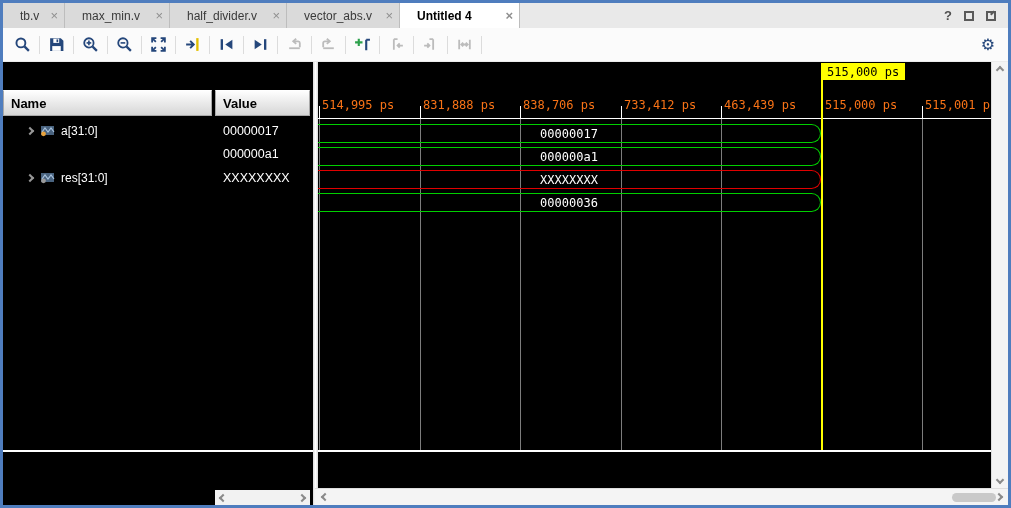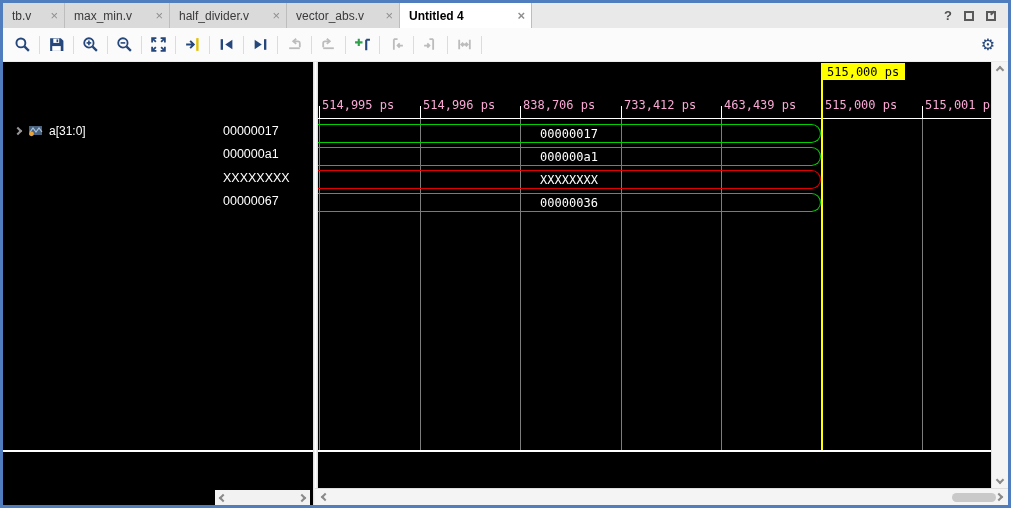--- a/index.html
+++ b/index.html
@@ -2,25 +2,25 @@
 <html><head>
 <meta charset="utf-8">
 <style>
   * { margin:0; padding:0; box-sizing:border-box; }
   body { background:#ffffff; font-family:"Liberation Sans", sans-serif; }
 
   .window { position:relative; width:1011px; height:508px; border:3px solid #4f7dbe; background:#fff; overflow:hidden; }
 
   
   .tabbar { height:25px; background:#e9e9e9; display:flex; align-items:stretch; }
-  .tab { display:flex; align-items:center; background:#dadada; border-right:1px solid #bdbdbd; padding:0 6px 0 9px; font-size:12px; color:#3a3a3a; cursor:default; }
+  .tab { display:flex; align-items:center; background:#dadada; border-right:1px solid #bdbdbd; padding:0 6px 0 17px; font-size:12px; color:#3a3a3a; cursor:default; }
   .tab .tlabel { white-space:nowrap; }
   .tab .tclose { margin-left:auto; color:#8f8f8f; font-size:13px; padding-left:4px; }
   .tab.active { background:#ffffff; font-weight:bold; color:#000; }
-  .t0{width:62px}.t1{width:105px}.t2{width:117px}.t3{width:113px}.t4{width:132px}
+  .t0{width:62px}.t1{width:105px}.t2{width:117px}.t3{width:113px}.t4{width:120px}
   .tabbar-spacer { flex:1; background:#e9e9e9; }
   .win-controls { display:flex; align-items:center; gap:12px; padding-right:12px; color:#4f4f4f; }
   .wc-help { font-size:13px; font-weight:bold; }
   .wc-box { width:10px; height:10px; border:2px solid #5a5a5a; }
   .wc-float { position:relative; width:10px; height:10px; border:2px solid #5a5a5a; }
   .wc-float::after { content:""; position:absolute; right:-1px; top:-1px; width:5px; height:2px; background:#5a5a5a; transform:rotate(-45deg); }
 
   
   .toolbar { height:34px; background:#fbfbfb; display:flex; align-items:center; padding-left:6px; border-bottom:1px solid #ececec; }
   .tbtn { width:27px; height:26px; display:flex; align-items:center; justify-content:center; }
@@ -29,34 +29,34 @@
   .gear { margin-left:auto; margin-right:13px; color:#25477b; font-size:16px; line-height:1; }
 
   
   .main { position:relative; height:443px; background:#000; }
 
   
   .left-panel { position:absolute; left:0; top:0; width:310px; height:443px; background:#000; }
   .hcell { position:absolute; top:28px; height:26px; background:linear-gradient(#fefefe,#d6d6d6); border:1px solid #a9a9a9; border-top:1px solid #fff; font-weight:bold; font-size:13px; color:#000; display:flex; align-items:center; padding-left:7px; }
   .hname { left:0; width:209px; }
   .hvalue { left:212px; width:95px; }
-  .sig-row { position:absolute; left:8px; width:209px; height:22px; display:flex; align-items:center; padding-left:4px; color:#fff; font-size:12px; }
+  .sig-row { position:absolute; left:1px; width:209px; height:22px; display:flex; align-items:center; padding-left:23px; color:#fff; font-size:12px; }
   .val-row { position:absolute; left:212px; width:95px; height:22px; display:flex; align-items:center; padding-left:8px; color:#fff; font-size:12.5px; }
   .r0{top:58px}.r1{top:81px}.r2{top:105px}.r3{top:128px}
   .chev-r { width:6px; height:6px; border-right:2px solid #979797; border-top:2px solid #979797; transform:rotate(45deg); margin-right:7px; flex:none; }
   .sigicon { margin-right:6px; flex:none; }
   .lp-line { position:absolute; left:0; top:388px; width:310px; height:2px; background:#fff; }
   .lp-hscroll { position:absolute; left:212px; top:428px; width:95px; height:15px; background:#f2f2f2; display:flex; align-items:center; justify-content:space-between; padding:0 5px; }
 
   .splitter { position:absolute; left:310px; top:0; width:5px; height:443px; background:linear-gradient(90deg,#d9d9d9,#ffffff,#d9d9d9); }
 
   
   .wave { position:absolute; left:315px; top:0; width:673px; height:443px; background:#000; overflow:hidden; }
   .cursor-label { position:absolute; left:503px; top:1px; height:17px; background:#ffff00; color:#000; font:12px "DejaVu Sans Mono", monospace; padding:2px 6px 0; z-index:5; }
-  .tick-label { position:absolute; top:36px; color:#f9a8d4; font:12px "DejaVu Sans Mono", monospace; white-space:nowrap; }
+  .tick-label { position:absolute; top:36px; color:#f97316; font:12px "DejaVu Sans Mono", monospace; white-space:nowrap; }
   .tick-mark { position:absolute; top:44px; width:1px; height:12px; background:#fff; }
   .axisline { position:absolute; left:0; top:56px; width:673px; height:1px; background:#fff; }
   .grid { position:absolute; top:57px; width:1px; height:331px; background:#7d7d7d; }
   .g0{left:1px}.g1{left:102px}.g2{left:202px}.g3{left:303px}.g4{left:403px}.g5{left:604px}
   .cursor-line { position:absolute; left:503px; top:17px; width:2px; height:371px; background:#ffff00; z-index:4; }
   .bus { position:absolute; left:0; width:503px; height:19px; border:1px solid; border-left:none; border-radius:0 10px 10px 0; display:flex; align-items:center; justify-content:center; color:#fff; font:12px "DejaVu Sans Mono", monospace; z-index:3; }
   .b0{top:62px}.b1{top:85px}.b2{top:108px}.b3{top:131px}
   .bus.green { border-color:#00d000; }
   .bus.red { border-color:#e00000; }
   .wave-bottomline { position:absolute; left:0; top:388px; width:673px; height:2px; background:#fff; }
@@ -214,35 +214,45 @@
           <path d="M5 8 h6 M6.8 6.3 L5 8 l1.8 1.7 M9.2 6.3 L11 8 l-1.8 1.7"></path>
         </svg>
     </div>
     <div class="tsep"></div>
     <span class="gear">⚙</span>
   </div>
 
   <div class="main">
 
     <div class="left-panel">
+      <div class="hcell hname">Name</div>
+      <div class="hcell hvalue">Value</div>
 
       <div class="sig-row r0">
         <span class="chev-r"></span>
         <svg class="sigicon" width="15" height="12" viewBox="0 0 15 12">
             <rect x="1" y="1" width="13" height="9" fill="#49637f"></rect>
             <path d="M2 7 l3-4 3 4 3-4 3 4" fill="none" stroke="#a9c3de" stroke-width="1.2"></path>
             <circle cx="3.5" cy="8.8" r="2.4" fill="#e8a33d"></circle>
           </svg>
         <span>a[31:0]</span>
       </div>
+      <div class="sig-row r2">
+        <span class="chev-r"></span>
+        <svg class="sigicon" width="15" height="12" viewBox="0 0 15 12">
+            <rect x="1" y="1" width="13" height="9" fill="#49637f"></rect>
+            <path d="M2 7 l3-4 3 4 3-4 3 4" fill="none" stroke="#a9c3de" stroke-width="1.2"></path>
+            <circle cx="3.5" cy="8.8" r="2.4" fill="#9a9a9a"></circle>
+          </svg>
+        <span>res[31:0]</span>
+      </div>
 
       <div class="val-row r0">00000017</div>
       <div class="val-row r1">000000a1</div>
       <div class="val-row r2">XXXXXXXX</div>
-      <div class="val-row r3">00000067</div>
 
       <div class="lp-line"></div>
       <div class="lp-hscroll">
         <span class="sc-l"></span>
         <span class="sc-r"></span>
       </div>
     </div>
 
     <div class="splitter"></div>
 
@@ -251,21 +261,21 @@
 
       <div class="tick-mark" style="left:1px"></div>
       <div class="tick-mark" style="left:102px"></div>
       <div class="tick-mark" style="left:202px"></div>
       <div class="tick-mark" style="left:303px"></div>
       <div class="tick-mark" style="left:403px"></div>
       <div class="tick-mark" style="left:504px"></div>
       <div class="tick-mark" style="left:604px"></div>
 
       <div class="tick-label" style="left:4px">514,995 ps</div>
-      <div class="tick-label" style="left:105px">514,996 ps</div>
+      <div class="tick-label" style="left:105px">831,888 ps</div>
       <div class="tick-label" style="left:205px">838,706 ps</div>
       <div class="tick-label" style="left:306px">733,412 ps</div>
       <div class="tick-label" style="left:406px">463,439 ps</div>
       <div class="tick-label" style="left:507px">515,000 ps</div>
       <div class="tick-label" style="left:607px">515,001 ps</div>
 
       <div class="axisline"></div>
 
       <div class="grid g0"></div>
       <div class="grid g1"></div>

